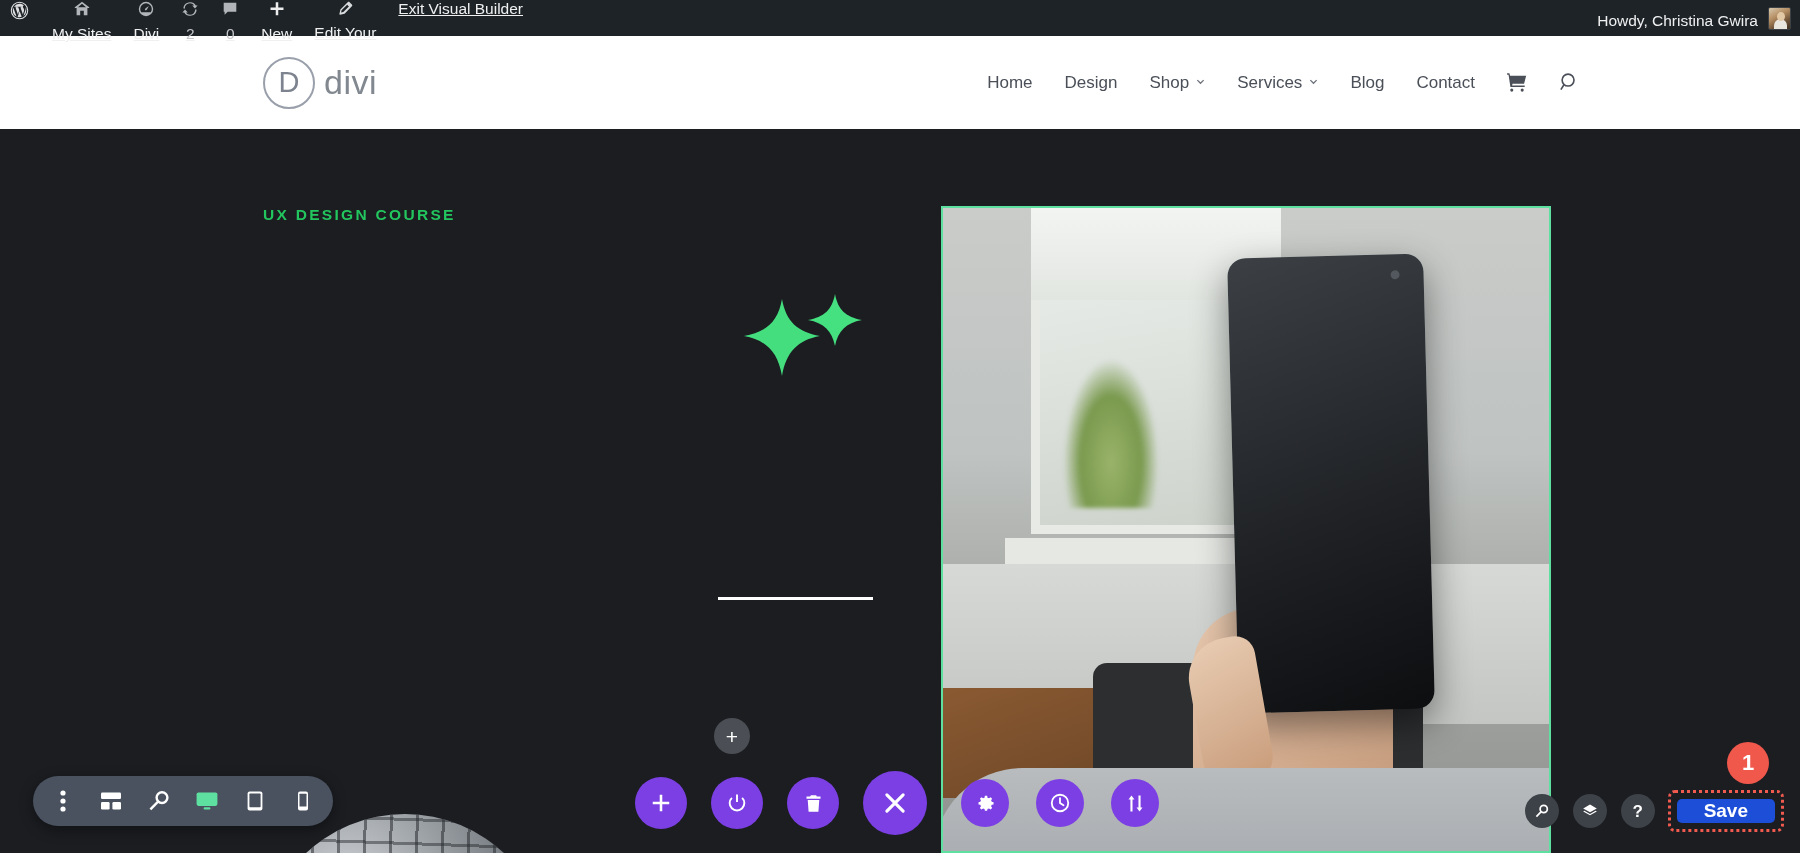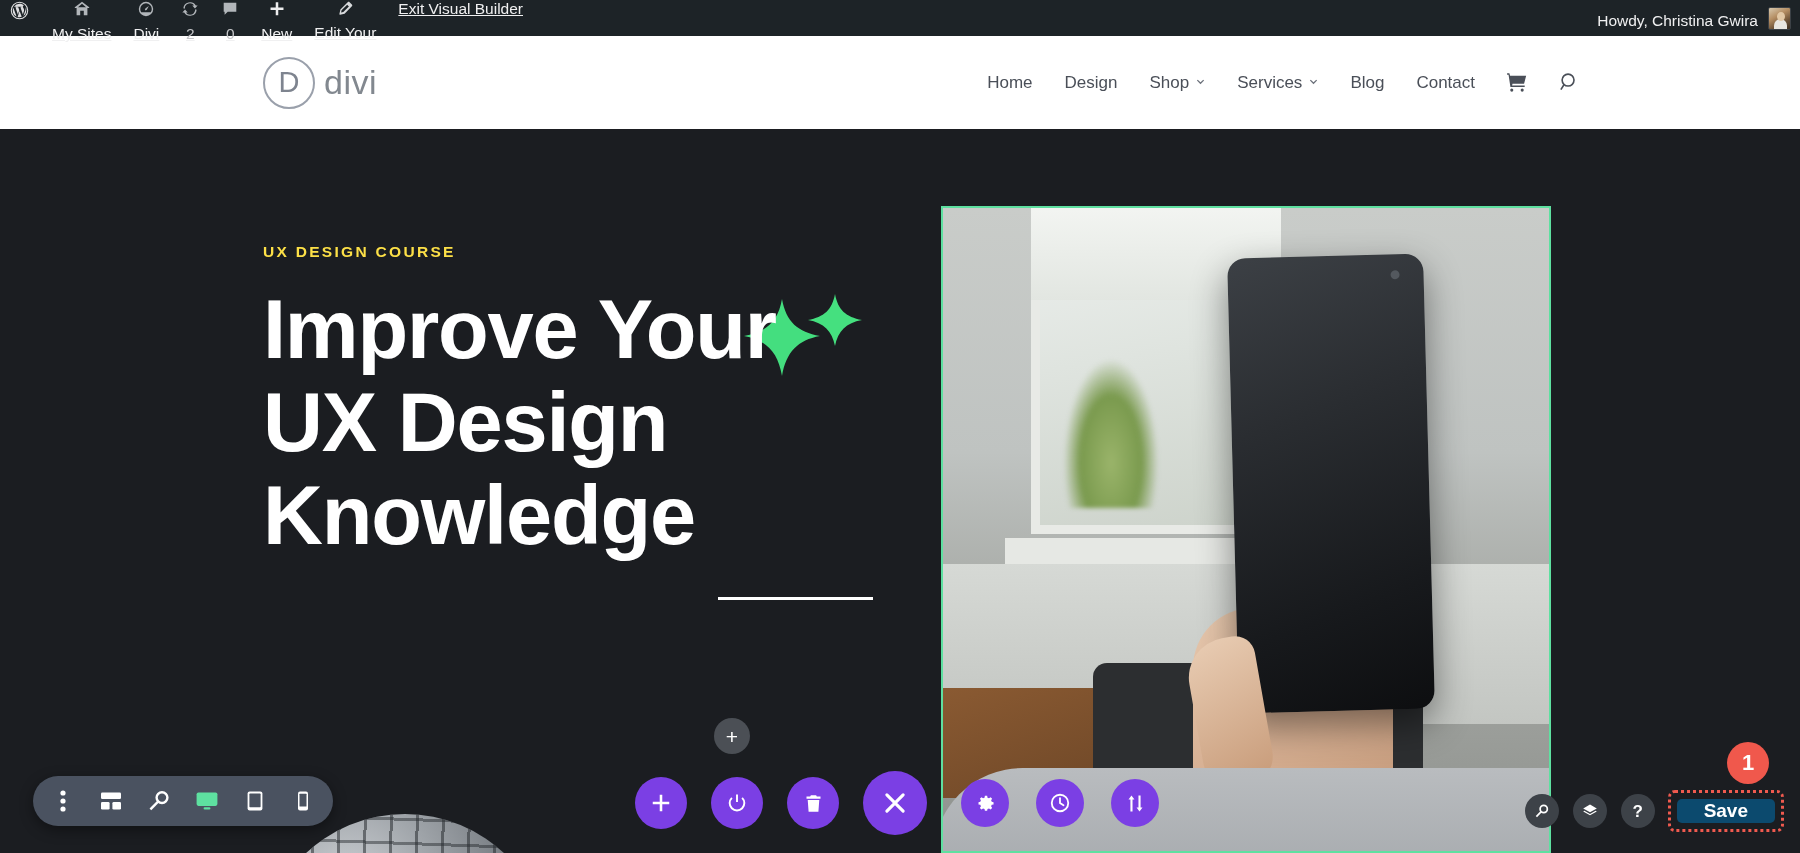--- a/index.html
+++ b/index.html
@@ -53,21 +53,21 @@
   .caret{ width:9px; height:9px; position:relative; top:-1px; }
   .nav-icon{ padding:0 14px; display:flex; align-items:center; height:40px; color:#4a4f58; }
 
   
   .hero{
     position:absolute; top:129px; left:0; width:1800px; height:724px;
     background:#1b1d21; overflow:hidden;
   }
   .hero-left{ position:absolute; left:263px; top:0; width:640px; }
   .eyebrow{
-    margin-top:114px; color:#fde047; font-size:15.5px; font-weight:700;
+    margin-top:77px; color:#22c55e; font-size:15.5px; font-weight:700;
     letter-spacing:2.3px;
   }
   .headline{
     margin-top:23px; color:#ffffff; font-weight:700; font-size:83px;
     line-height:1.12; letter-spacing:-1.2px;
   }
   .rule{
     position:absolute; left:718px; top:468px; width:155px; height:3px; background:#ffffff;
   }
 
@@ -168,21 +168,21 @@
   
   .br-bar{
     position:absolute; right:25px; bottom:25px; display:flex; align-items:center; gap:14px; z-index:55;
   }
   .rbtn{
     width:34px; height:34px; border-radius:50%; background:#3d4248;
     display:flex; align-items:center; justify-content:center; color:#fff;
   }
   .save-wrap{ position:relative; margin-left:8px; }
   .save-btn{
-    background:#0c4a6e; color:#ffffff; font-size:19px; font-weight:700;
+    background:#1d4ed8; color:#ffffff; font-size:19px; font-weight:700;
     border:none; border-radius:5px; padding:1px 27px; cursor:pointer; display:block;
   }
   .save-ring{
     position:absolute; inset:-9px; border:3px dotted #f05a4f; border-radius:7px; pointer-events:none;
   }
   .badge1{
     position:absolute; right:6px; top:-57px; width:42px; height:42px; border-radius:50%;
     background:#f0584c; color:#fff; font-size:22px; font-weight:700;
     display:flex; align-items:center; justify-content:center; z-index:2;
   }
@@ -313,25 +313,20 @@
 
 <div class="hero">
 
   <svg class="sparkles" viewBox="0 0 130 110">
     <path d="M42 5 C46 28 58 38 80 42 C58 46 46 58 42 82 C38 58 26 46 4 42 C26 38 38 28 42 5Z" fill="#44de7f"></path>
     <path d="M95 0 C98 16 106 23 122 26 C106 29 98 37 95 52 C92 37 84 29 68 26 C84 23 92 16 95 0Z" fill="#45e07f"></path>
   </svg>
 
   <div class="hero-left">
     <div class="eyebrow">UX DESIGN COURSE</div>
-    <div class="headline">
-      <div>Improve Your</div>
-      <div>UX Design</div>
-      <div>Knowledge</div>
-    </div>
   </div>
 
   <div class="rule"></div>
 
   <div class="circle-img"></div>
 
   <div class="photo">
     <div class="ph-wall"></div>
     <div class="ph-window"></div>
     <div class="ph-blind"></div>

